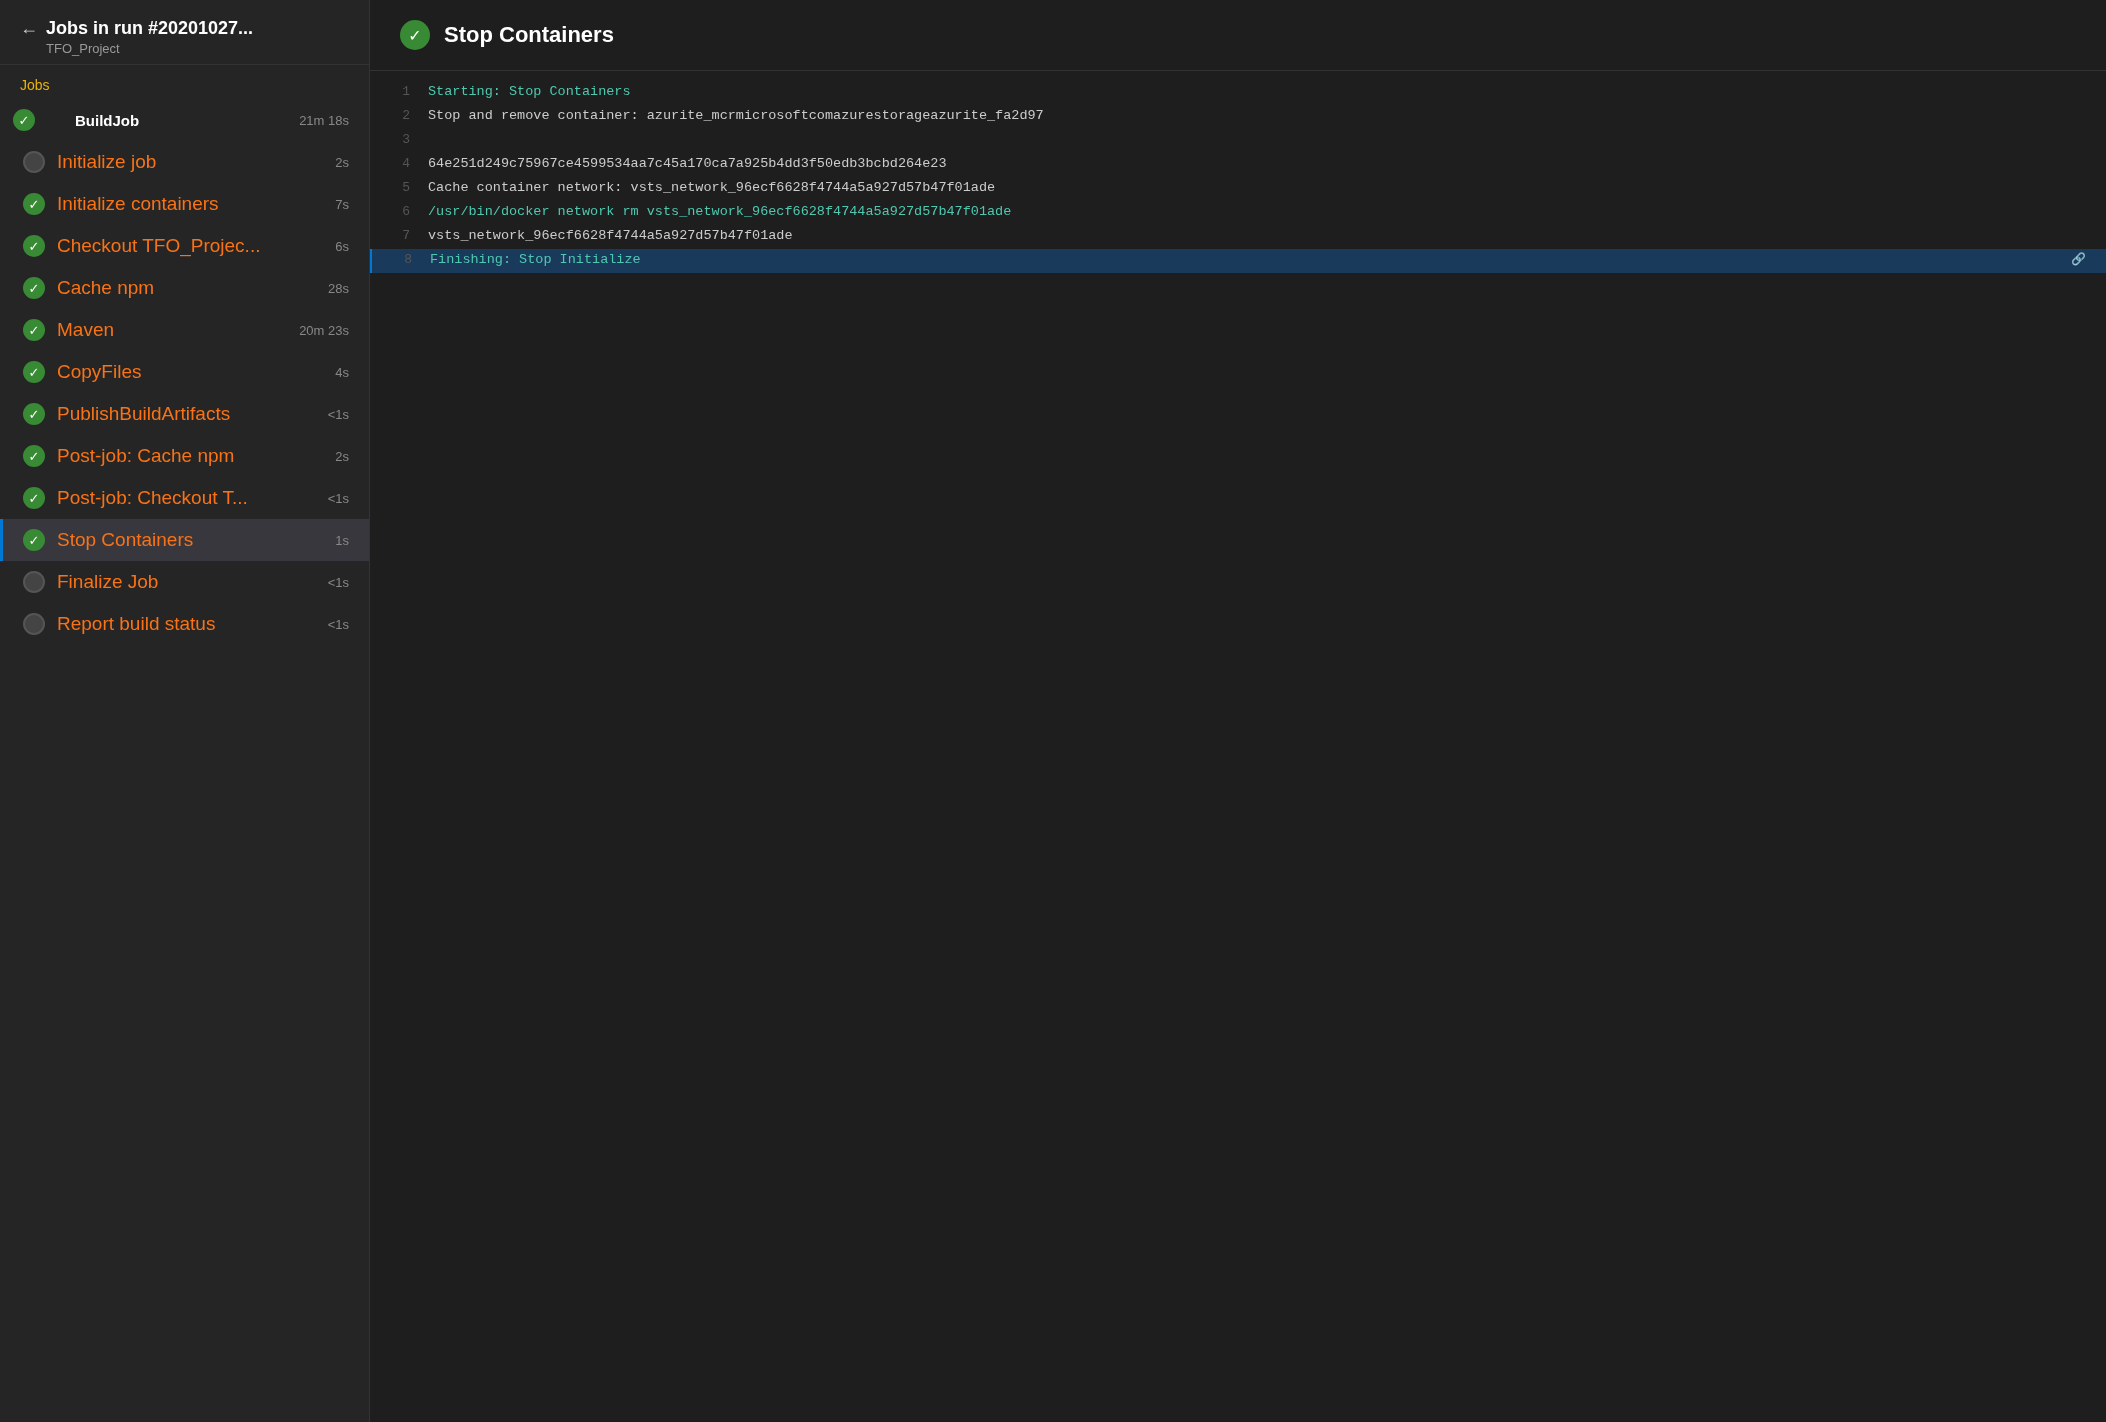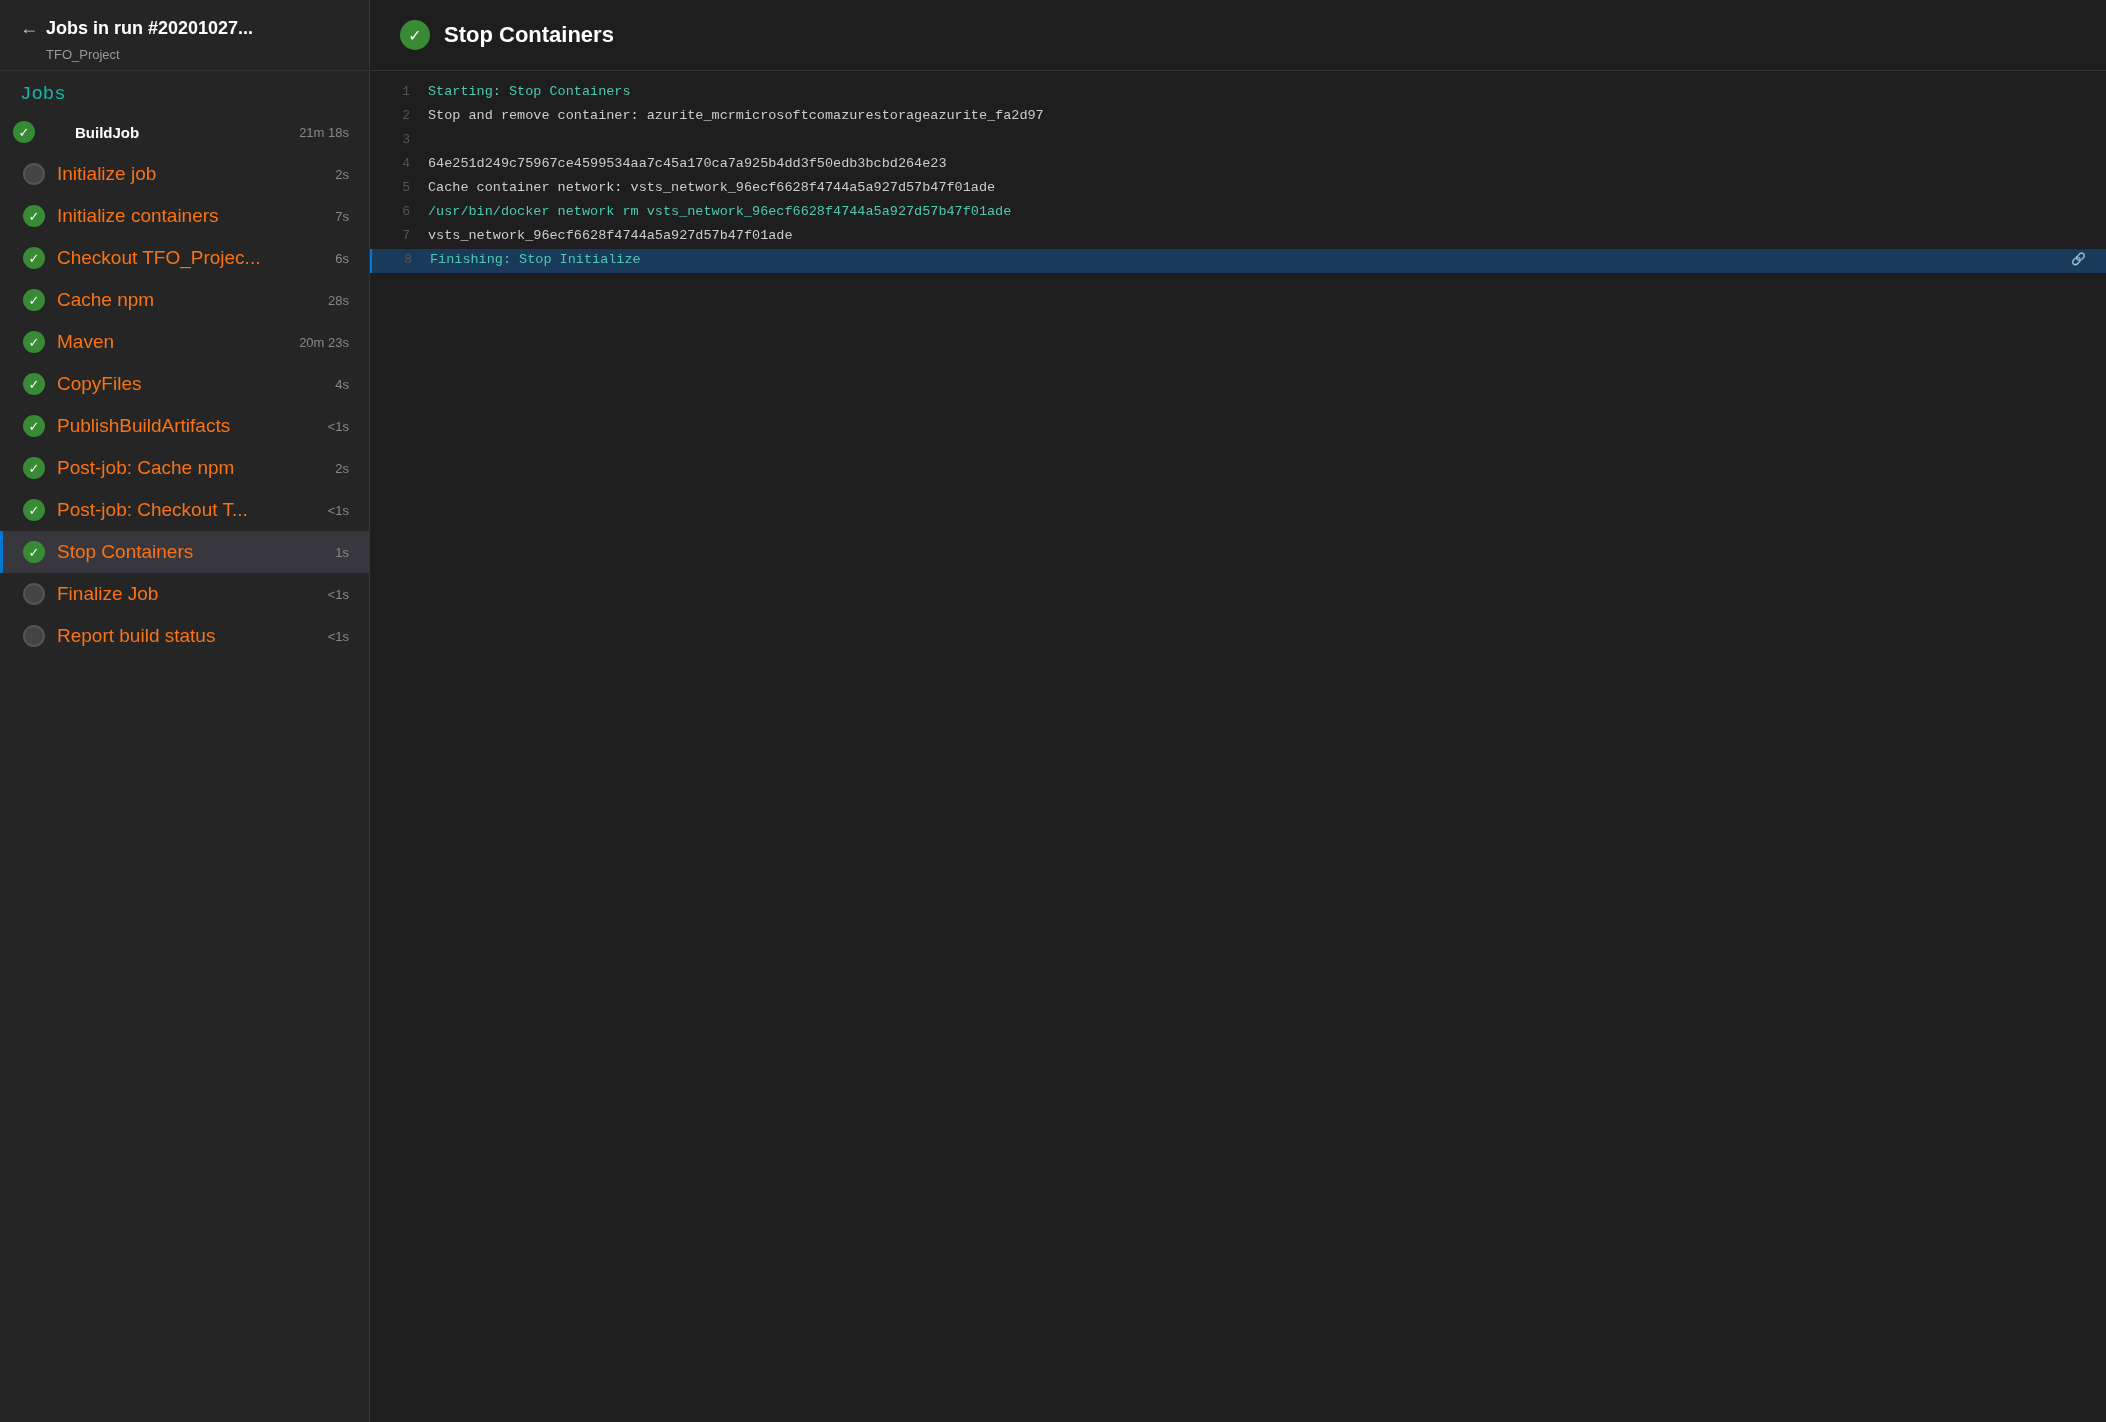--- a/index.html
+++ b/index.html
@@ -46,29 +46,28 @@
       color: #ffffff;
       white-space: nowrap;
       overflow: hidden;
       text-overflow: ellipsis;
       max-width: 280px;
     }
 
     .sidebar-subtitle {
       font-size: 13px;
       color: #999;
-      margin-top: 8px;
+      margin-top: 2px;
       padding-left: 26px;
     }
 
     .sidebar-section-label {
-      font-size: 19px;
-      color: #14b8a6;
+      font-size: 14px;
+      color: #eab308;
       padding: 12px 20px 6px 20px;
-      font-family: Liberation Mono, monospace;
     }
 
     .job-list {
       flex: 1;
     }
 
     .job-item {
       display: flex;
       align-items: center;
       padding: 10px 20px;

